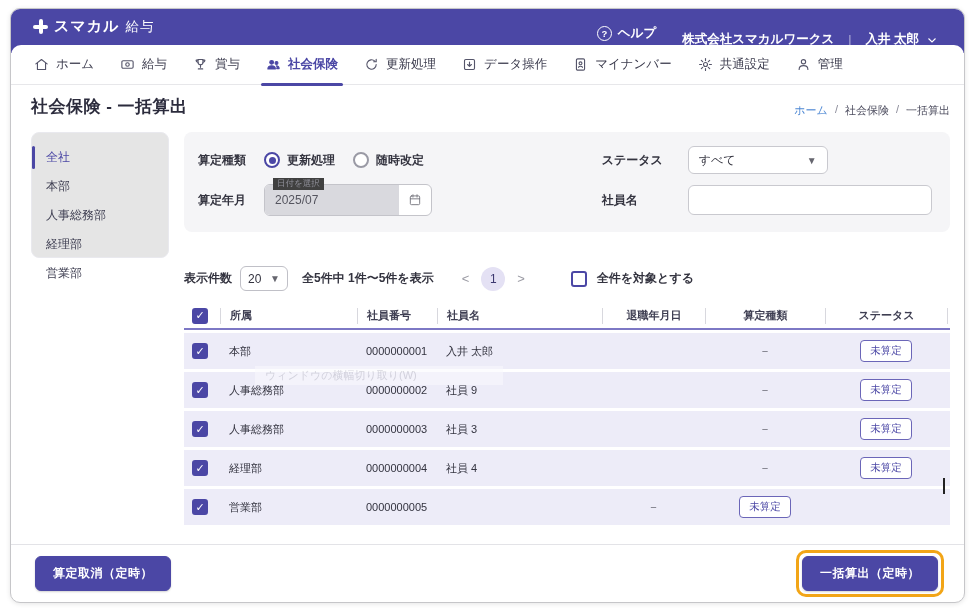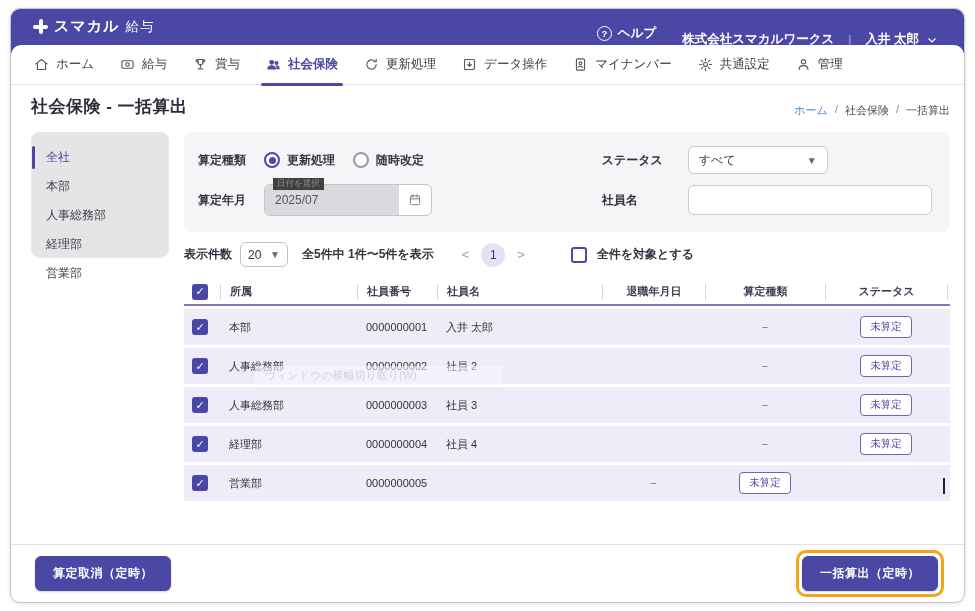--- a/index.html
+++ b/index.html
@@ -109,21 +109,21 @@
     width:280px; height:30px; border:1px solid #c9c9cf; border-radius:6px; background:#fff;
     font-size:12px; padding:0 10px; color:#33333f; font-family:inherit;
   }
 
   .filter-actions { display:flex; justify-content:flex-end; gap:14px; margin-top:13px; }
   .btn { border-radius:6px; font-size:12px; font-weight:bold; padding:8px 17px; cursor:pointer; font-family:inherit; letter-spacing:.5px; }
   .btn-outline { background:#fff; border:1px solid #b9b9c0; color:#33333f; }
   .btn-primary { background:#4b47a5; border:1px solid #4b47a5; color:#fff; box-shadow:0 1px 2px rgba(0,0,0,.18); }
 
   
-  .list-controls { display:flex; align-items:center; margin-top:10px; font-size:12px; color:#33333f; }
+  .list-controls { display:flex; align-items:center; margin-top:34px; font-size:12px; color:#33333f; }
   .pagesize-label { font-weight:bold; margin-right:8px; }
   .pagesize-select {
     width:48px; height:25px; border:1px solid #c0c0c7; border-radius:6px; background:#fff;
     display:flex; align-items:center; justify-content:space-between; padding:0 7px; cursor:pointer;
   }
   .range-text { font-weight:bold; margin-left:14px; }
   .pager { display:flex; align-items:center; gap:10px; margin-left:26px; }
   .pager-arrow { color:#9a9aa3; font-size:13px; cursor:pointer; padding:0 2px; }
   .page-current { width:24px; height:24px; border-radius:50%; background:#e4e1f4; color:#3c3870; font-size:12px; display:flex; align-items:center; justify-content:center; cursor:pointer; }
   .select-all { display:flex; align-items:center; gap:10px; margin-left:44px; cursor:pointer; }
@@ -381,21 +381,21 @@
             <span class="td center"><span class="status-chip">未算定</span></span>
             <span></span>
           </div>
 
           <div class="tgrid trow">
             <span class="cb-cell">
                 <span class="cb cb-checked">✓</span>
               </span>
             <span class="td">人事総務部</span>
             <span class="td">0000000002</span>
-            <span class="td">社員 2</span>
+            <span class="td">社員 9</span>
             <span class="td center"></span>
             <span class="td center dash">−</span>
             <span class="td center"><span class="status-chip">未算定</span></span>
             <span></span>
           </div>
 
           <div class="tgrid trow">
             <span class="cb-cell">
                 <span class="cb cb-checked">✓</span>
               </span>

